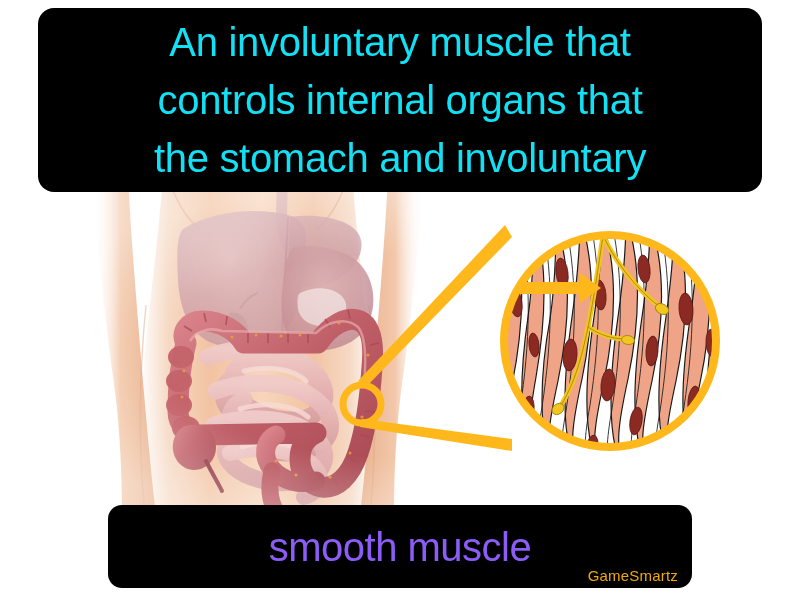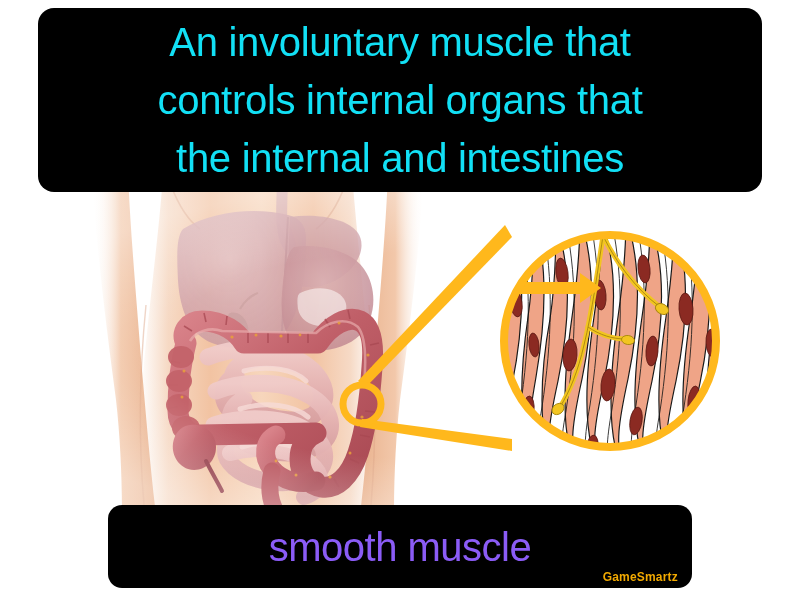--- a/index.html
+++ b/index.html
@@ -64,22 +64,22 @@
     line-height: 56px;
     font-weight: 400;
     letter-spacing: -0.5px;
     white-space: nowrap;
   }
   #watermark {
     position: absolute;
     right: 14px;
     bottom: 4px;
     color: #FFB300;
-    font-size: 12px;
-    font-weight: bold;
+    font-size: 15px;
+    font-weight: normal;
     letter-spacing: 0.2px;
     opacity: 0.95;
   }
 
   
   #illustration {
     position: absolute;
     left: 0;
     top: 185px;
     width: 800px;
@@ -354,21 +354,21 @@
         </g>
 
         <circle cx="610" cy="156" r="106" fill="none" stroke="#FFB81C" stroke-width="8"></circle>
       </g>
     </svg>
   </div>
 
   <div id="definition-panel">
     <div class="definition-line">An involuntary muscle that</div>
     <div class="definition-line">controls internal organs that</div>
-    <div class="definition-line">the internal and intestines</div>
+    <div class="definition-line">the stomach and involuntary</div>
   </div>
 
   <div id="term-panel">
     <div id="term-label">smooth muscle</div>
     <div id="watermark">GameSmartz</div>
   </div>
 
 </div>
 
 </body></html>

